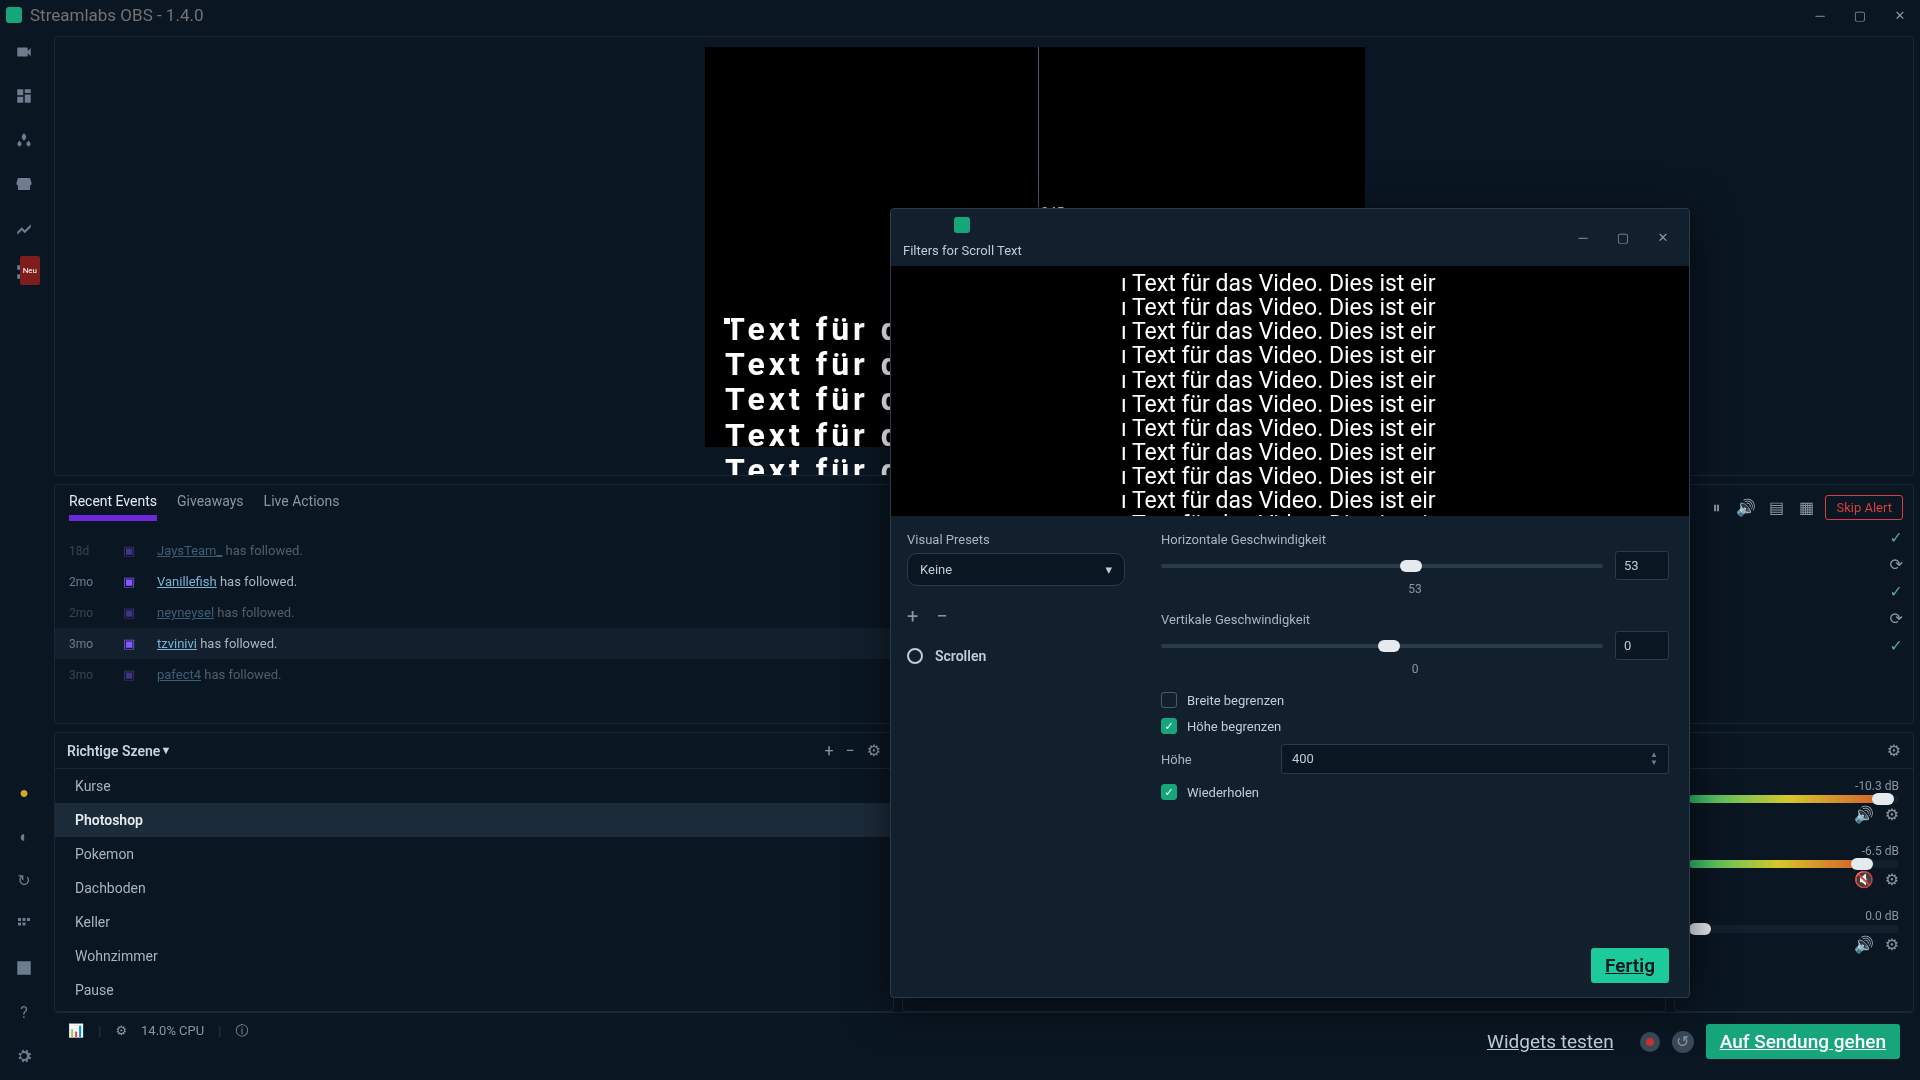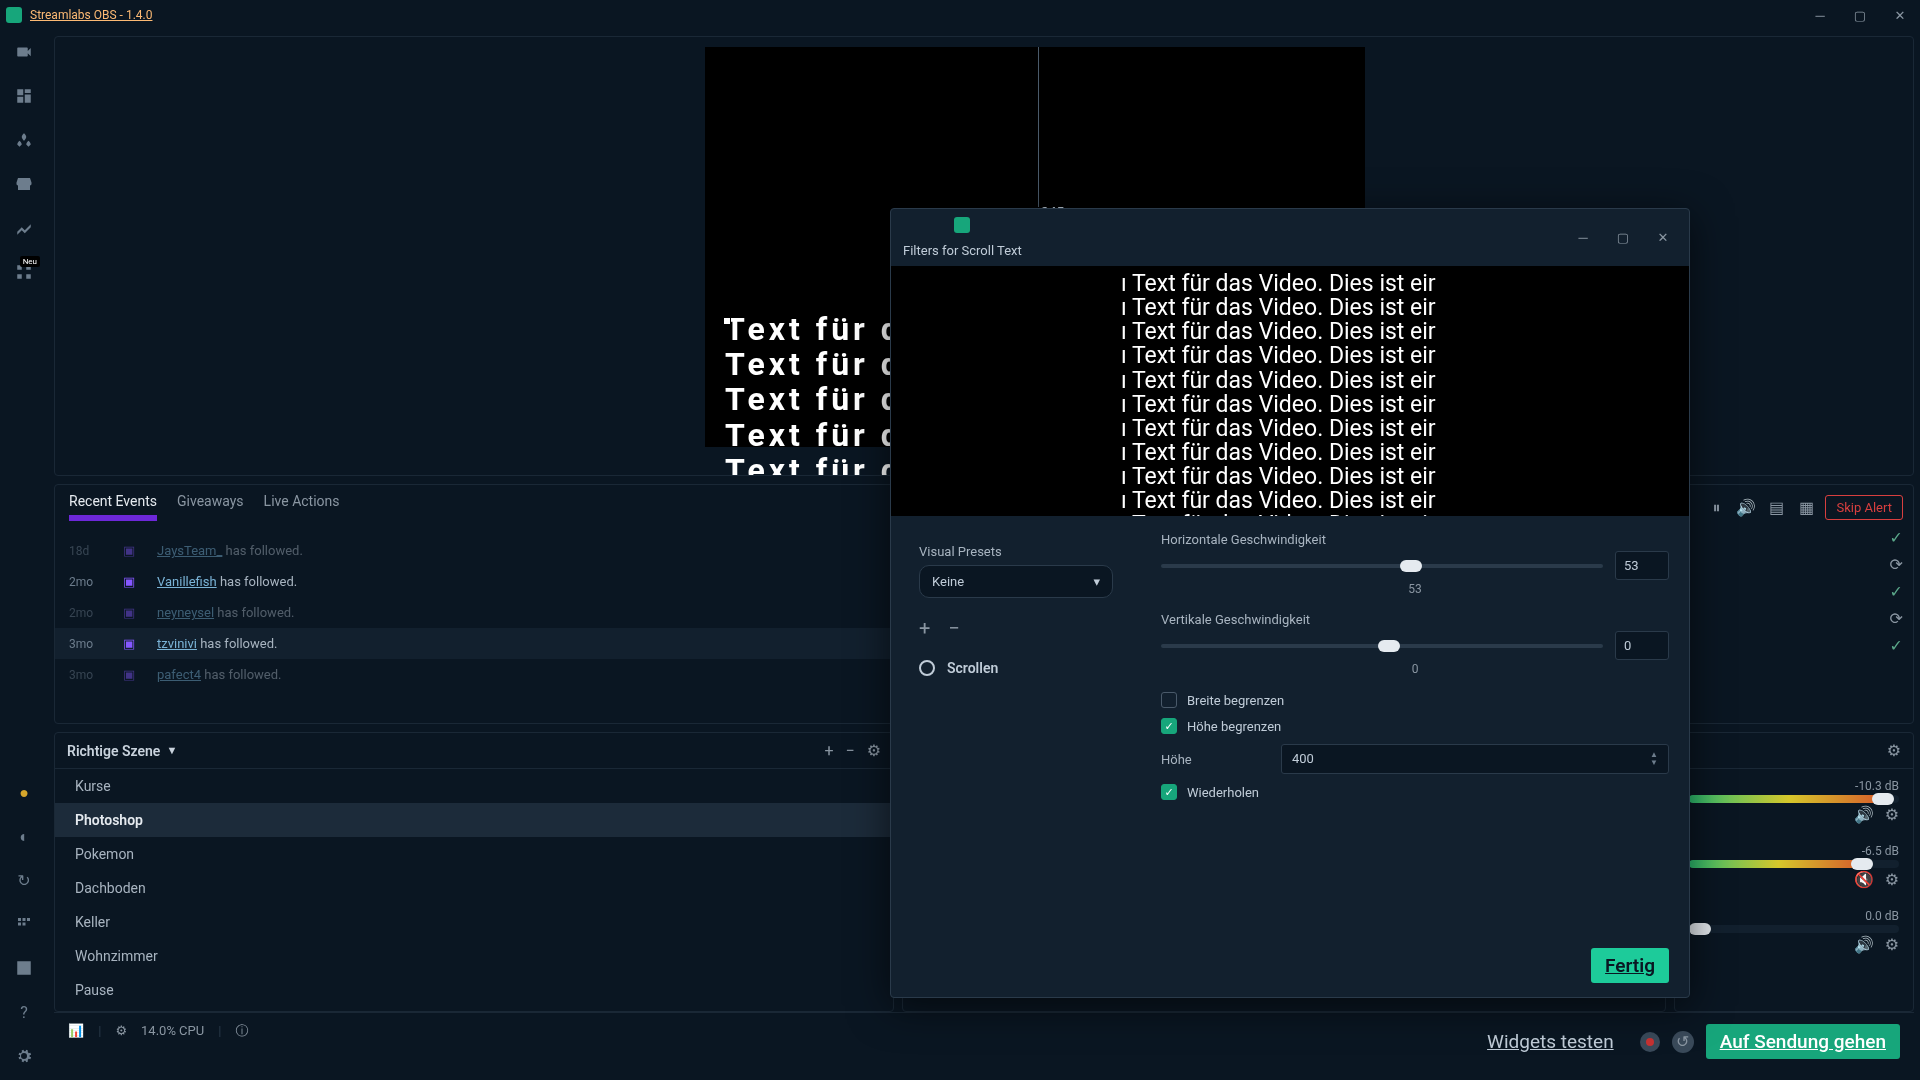--- a/index.html
+++ b/index.html
@@ -1,27 +1,27 @@
 <!DOCTYPE html>
 <html><head>
 <meta charset="utf-8">
 <style>
   *{margin:0;padding:0;box-sizing:border-box;font-family:'Segoe UI',Roboto,sans-serif;}
   body{background:#0a1622;color:#c0ccd8;overflow:hidden;height:1080px;width:1920px;}
   .titlebar{height:30px;background:#0a1622;display:flex;align-items:center;justify-content:space-between;padding:0 6px;}
   .titlebar .left{display:flex;align-items:center;gap:8px;}
   .titlebar .logo{width:16px;height:16px;background:#17a67b;border-radius:3px;}
-  .titlebar .title{font-size:12px;color:#fdba74;text-decoration:underline;}
+  .titlebar .title{font-size:17px;color:#737373;}
   .winbtns{display:flex;gap:12px;color:#8a96a2;font-size:13px;}
   .winbtn{width:28px;text-align:center;cursor:pointer;}
   .app{display:flex;height:1050px;}
   .sidebar{width:48px;background:#0a1622;display:flex;flex-direction:column;align-items:center;padding-top:10px;gap:20px;}
   .sidebar .icon{width:24px;height:24px;border-radius:4px;display:flex;align-items:center;justify-content:center;color:#6d7d8d;cursor:pointer;position:relative;}
   .sidebar .icon.last{margin-top:auto;margin-bottom:12px;}
-  .badge{position:absolute;top:-4px;right:-4px;background:#000000;color:#fff;font-size:8px;padding:1px 3px;border-radius:2px;}
+  .badge{position:absolute;top:-4px;right:-4px;background:#7f1d1d;color:#fff;font-size:8px;padding:10px 3px;border-radius:2px;}
   .main{flex:1;display:flex;flex-direction:column;padding:6px;}
   .preview{height:440px;background:#0a1622;border:1px solid #1a2836;border-radius:4px;position:relative;overflow:hidden;}
   .prev-black{position:absolute;left:650px;top:10px;width:660px;height:400px;background:#000;}
   .prev-text{position:absolute;left:670px;top:275px;font-family:'Courier New',monospace;color:#fff;font-size:32px;font-weight:bold;letter-spacing:4px;line-height:1.1;}
   .prev-text div{white-space:nowrap;}
   .prev-handle{position:absolute;left:668px;top:280px;width:8px;height:8px;background:#fff;border:1px solid #000;}
   .prev-label{position:absolute;left:985px;top:167px;color:#c0ccd8;font-family:monospace;font-size:14px;}
   .prev-vline{position:absolute;left:983px;top:10px;width:1px;height:160px;background:#4a5a6a;}
   .mid{display:flex;height:240px;margin-top:8px;gap:0;}
   .events{flex:1;border:1px solid #1a2836;border-radius:4px;overflow:hidden;}
@@ -41,21 +41,21 @@
   .alicon{width:22px;height:22px;display:flex;align-items:center;justify-content:center;color:#8a96a2;cursor:pointer;}
   .skipbtn{border:1px solid #d83f3f;color:#d83f3f;background:transparent;padding:4px 10px;border-radius:3px;font-size:13px;cursor:pointer;}
   .check{color:#5ba88a;}
   .reload{color:#8a96a2;}
   .bottom{display:flex;height:280px;margin-top:8px;gap:8px;}
   .scenes,.sources,.vol{border:1px solid #1a2836;border-radius:4px;display:flex;flex-direction:column;overflow:hidden;}
   .scenes{flex:1.1;}
   .sources{flex:1;}
   .vol{width:240px;}
   .panelhdr{display:flex;align-items:center;justify-content:space-between;padding:8px 12px;border-bottom:1px solid #1a2836;}
-  .panelhdr .label{font-size:14px;font-weight:600;color:#c9d3dd;display:flex;align-items:center;gap:6px;}
+  .panelhdr .label{font-size:14px;font-weight:600;color:#c9d3dd;display:flex;align-items:center;gap:0;}
   .panelhdr .btns{display:flex;gap:12px;color:#8a96a2;font-size:16px;}
   .list{overflow-y:auto;}
   .listrow{padding:9px 20px;font-size:14px;color:#a8b4c0;cursor:pointer;}
   .listrow.active{background:#1c2b3a;font-weight:600;color:#e5eaef;}
   .srcrow{padding:9px 16px;font-size:14px;color:#c0ccd8;display:flex;align-items:center;gap:12px;cursor:pointer;}
   .srcrow.sel{background:#1c2b3a;font-weight:600;}
   .srcicon{width:18px;display:inline-block;text-align:center;}
   .volrow{padding:10px 14px;display:flex;flex-direction:column;gap:2px;}
   .dbval{text-align:right;font-size:12px;color:#8a96a2;}
   .voltrack{height:8px;background:#12202e;border-radius:4px;position:relative;}
@@ -73,21 +73,21 @@
   .btn-go{background:#17a67b;color:#fff;font-weight:500;}
   
   .modal{position:absolute;top:208px;left:890px;width:800px;height:790px;background:#12202e;border:1px solid #2a3a4a;border-radius:4px;box-shadow:0 8px 40px rgba(0,0,0,.6);display:flex;flex-direction:column;}
   .modal-title{display:flex;align-items:center;justify-content:space-between;padding:8px 12px;}
   .modal-title .left{display:flex;align-items:center;gap:10px;flex-direction:column;}
   .modal-title .logo{width:16px;height:16px;background:#17a67b;border-radius:3px;}
   .modal-title .txt{font-size:13px;color:#c0ccd8;}
   .modal-prev{height:250px;background:#000;color:#fff;font-family:'Times New Roman',serif;font-size:23px;padding:6px 0;overflow:hidden;line-height:1.05;position:relative;}
   .modal-prev .line{white-space:nowrap;margin-left:230px;}
   .modal-body{flex:1;display:flex;padding:0;}
-  .mb-left{width:250px;padding:28px;border-right:0;}
+  .mb-left{width:250px;padding:16px;border-right:0;}
   .mb-right{flex:1;padding:16px 20px;}
   .fldlabel{font-size:13px;color:#a8b4c0;margin-bottom:6px;}
   .select{background:#0a1622;border:1px solid #2a3a4a;border-radius:10px;padding:8px 12px;font-size:13px;color:#c0ccd8;display:flex;justify-content:space-between;align-items:center;cursor:pointer;}
   .addrem{display:flex;gap:18px;margin-top:18px;color:#8a96a2;font-size:20px;}
   .filterrow{display:flex;align-items:center;gap:12px;margin-top:20px;font-size:14px;font-weight:600;}
   .visicon{width:16px;height:16px;border-radius:50%;border:2px solid #c0ccd8;}
   .slidergroup{margin-bottom:16px;}
   .slabel{font-size:13px;color:#a8b4c0;margin-bottom:4px;}
   .sliderrow{display:flex;align-items:center;gap:12px;}
   .slider{flex:1;height:4px;background:#2a3a4a;border-radius:2px;position:relative;}

